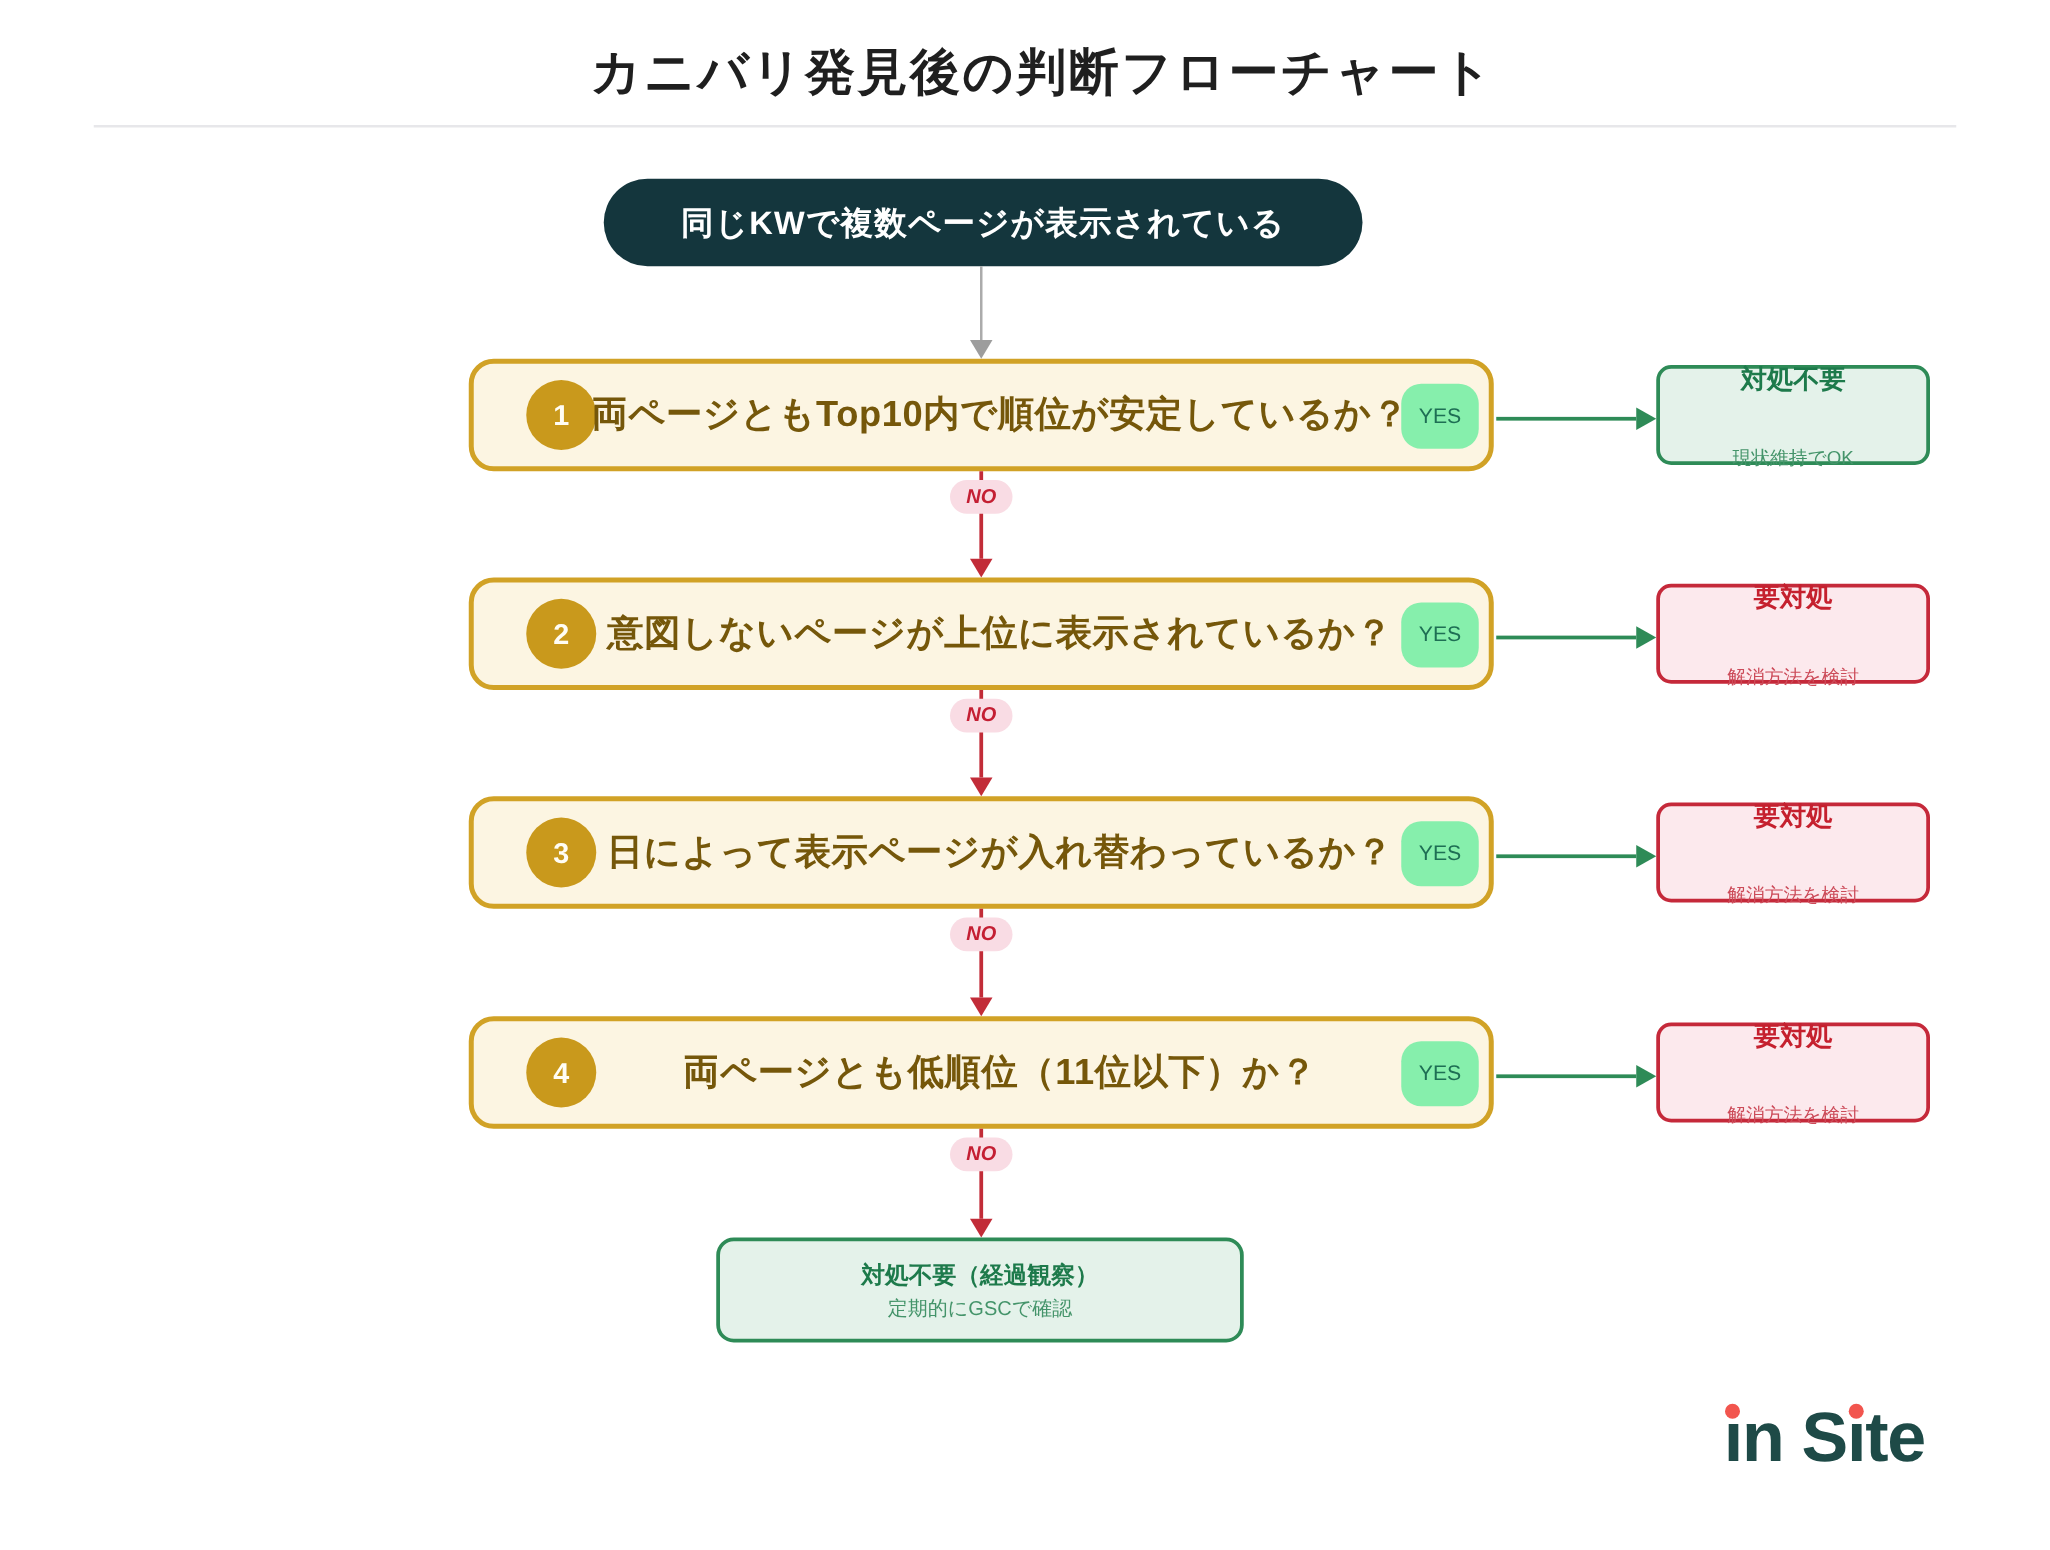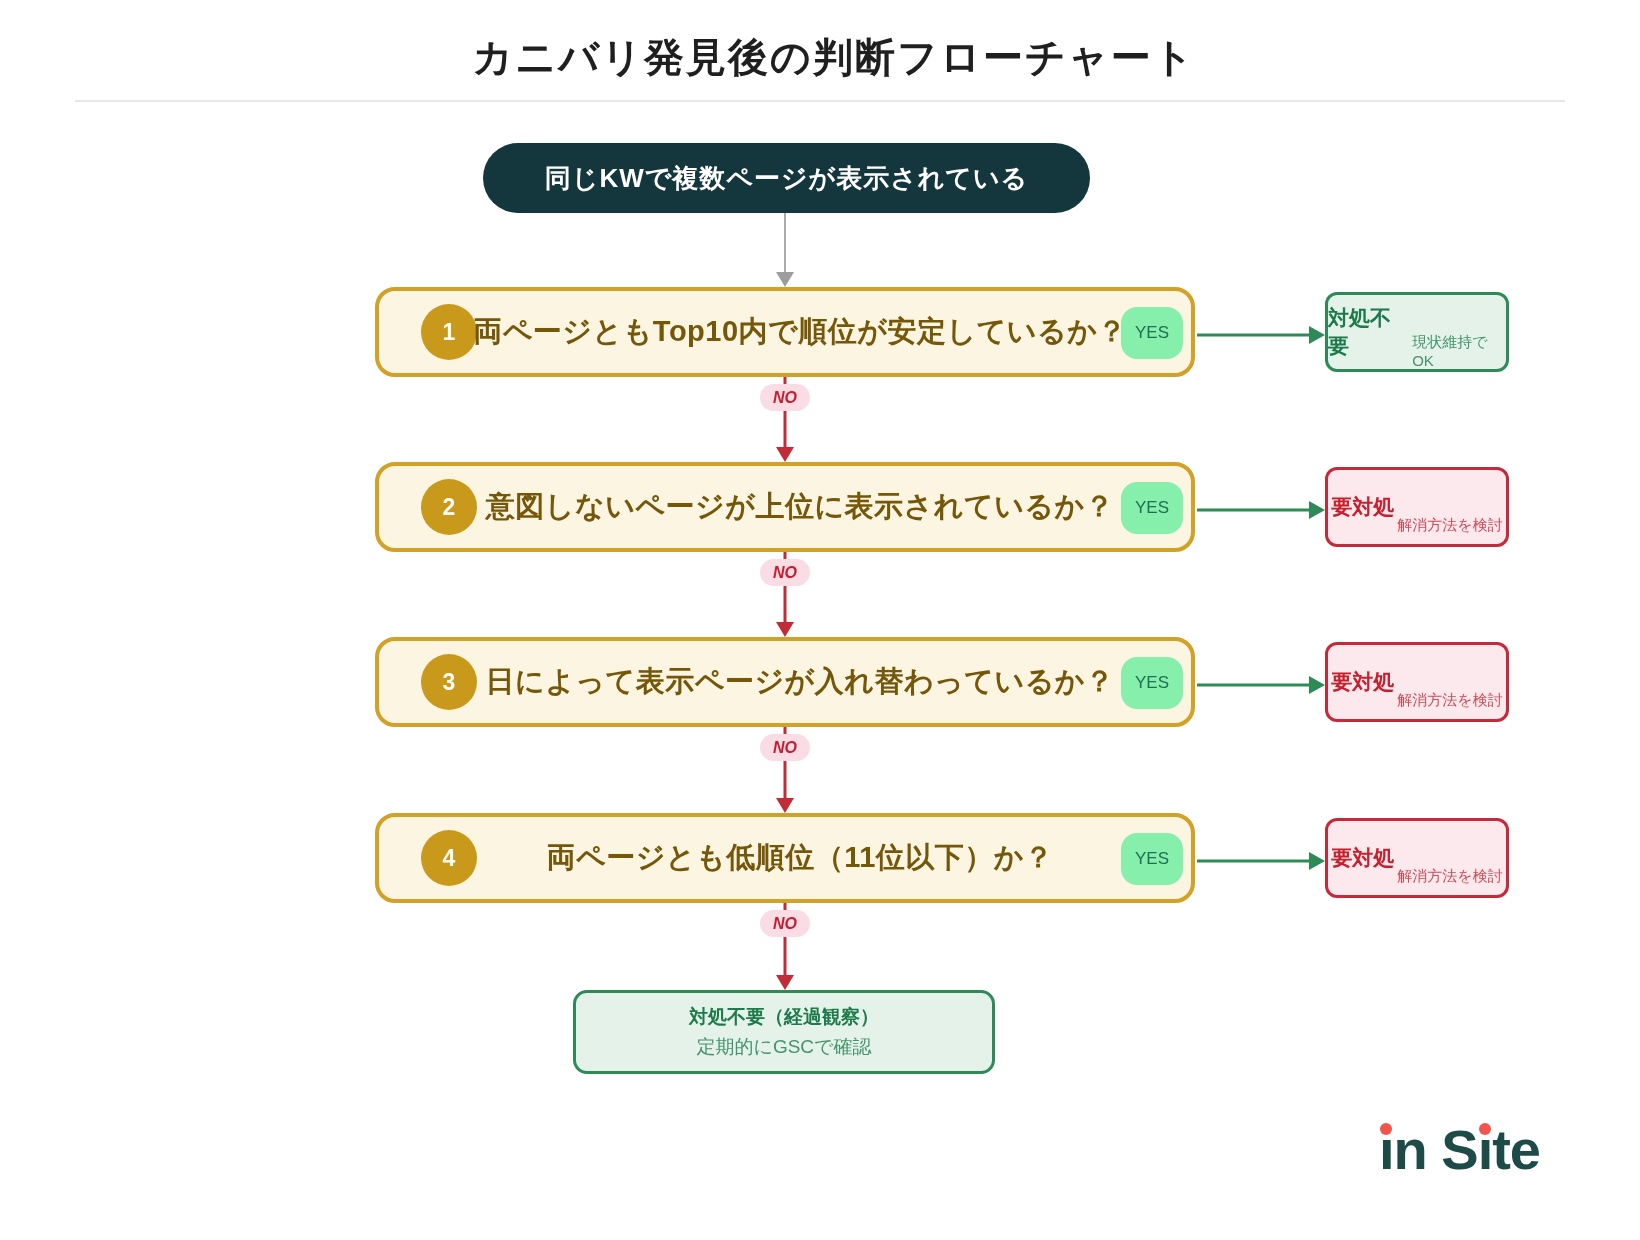--- a/index.html
+++ b/index.html
@@ -61,40 +61,40 @@
   }
 
   
   .h-arrow{left:1197px;width:128px;height:20px;margin-top:-10px;}
   .h-line{position:absolute;left:0;top:50%;transform:translateY(-50%);height:3px;width:112px;background:#2e8b57;}
   .h-head{position:absolute;right:0;top:50%;transform:translateY(-50%);width:0;height:0;
     border-top:9px solid transparent;border-bottom:9px solid transparent;border-left:16px solid #2e8b57;}
 
   
   .result{
-    left:1325px;width:184px;height:80px;border-radius:12px;box-sizing:border-box;
-    display:flex;flex-direction:row;align-items:center;justify-content:center;gap:3px;
+    left:1325px;width:219px;height:80px;border-radius:12px;box-sizing:border-box;
+    display:flex;flex-direction:column;align-items:center;justify-content:center;gap:3px;
   }
   .result.ok{background:#e4f2ea;border:3px solid #2e8b57;}
   .result.alert{background:#fce9ed;border:3px solid #c5293a;}
   .r-title{font-size:21px;font-weight:800;}
   .result.ok .r-title{color:#1d7a4b;}
   .result.alert .r-title{color:#c5202e;}
   .r-sub{font-size:15px;margin-top:37px;}
   .result.ok .r-sub{color:#44946a;}
   .result.alert .r-sub{color:#cc4b59;}
 
   
   .final-node{
     left:573px;top:990px;width:422px;height:84px;border-radius:14px;box-sizing:border-box;
     background:#e4f2ea;border:3px solid #2e8b57;
     display:flex;flex-direction:column;align-items:center;justify-content:center;gap:4px;
   }
   .final-node .f-title{color:#1d7a4b;font-size:19px;font-weight:800;}
-  .final-node .f-sub{color:#44946a;font-size:19px;}
+  .final-node .f-sub{color:#44946a;font-size:16px;}
 
   
   .footer-note{
     left:75px;top:1103px;width:1257px;height:48px;background:#f4f4f6;border-radius:24px;
     display:flex;align-items:center;gap:12px;padding:0 26px;box-sizing:border-box;
   }
   .footer-quote{color:#6e6e73;font-size:18px;font-style:italic;letter-spacing:0.3px;white-space:nowrap;}
   .bubble-icon{width:22px;height:22px;flex:0 0 auto;}
 
   

